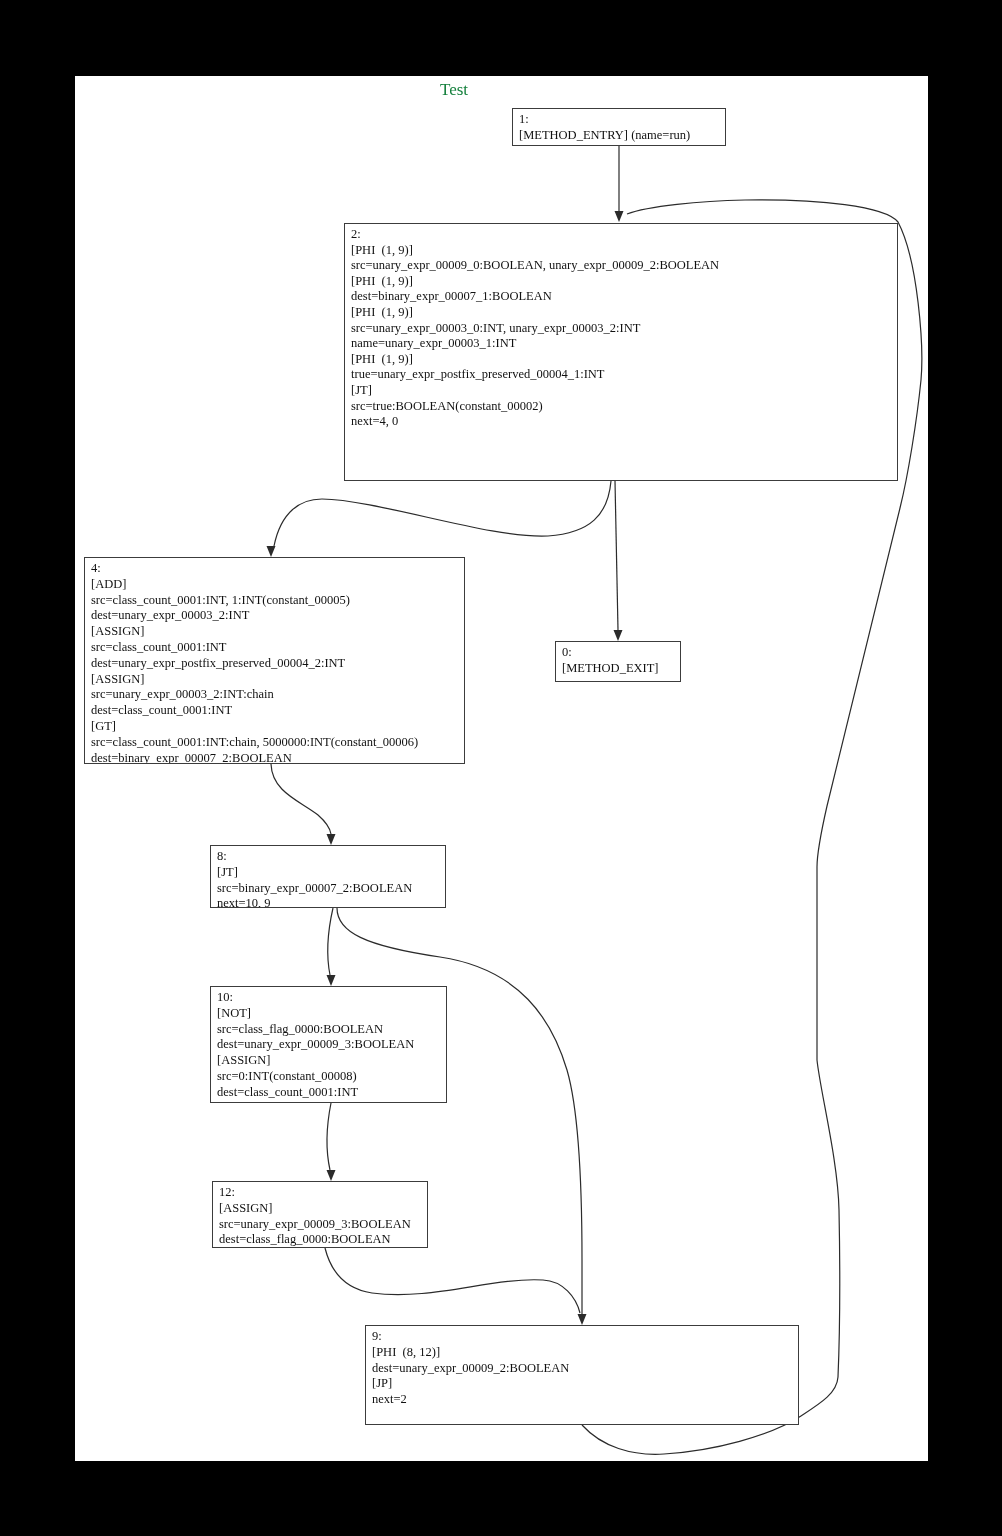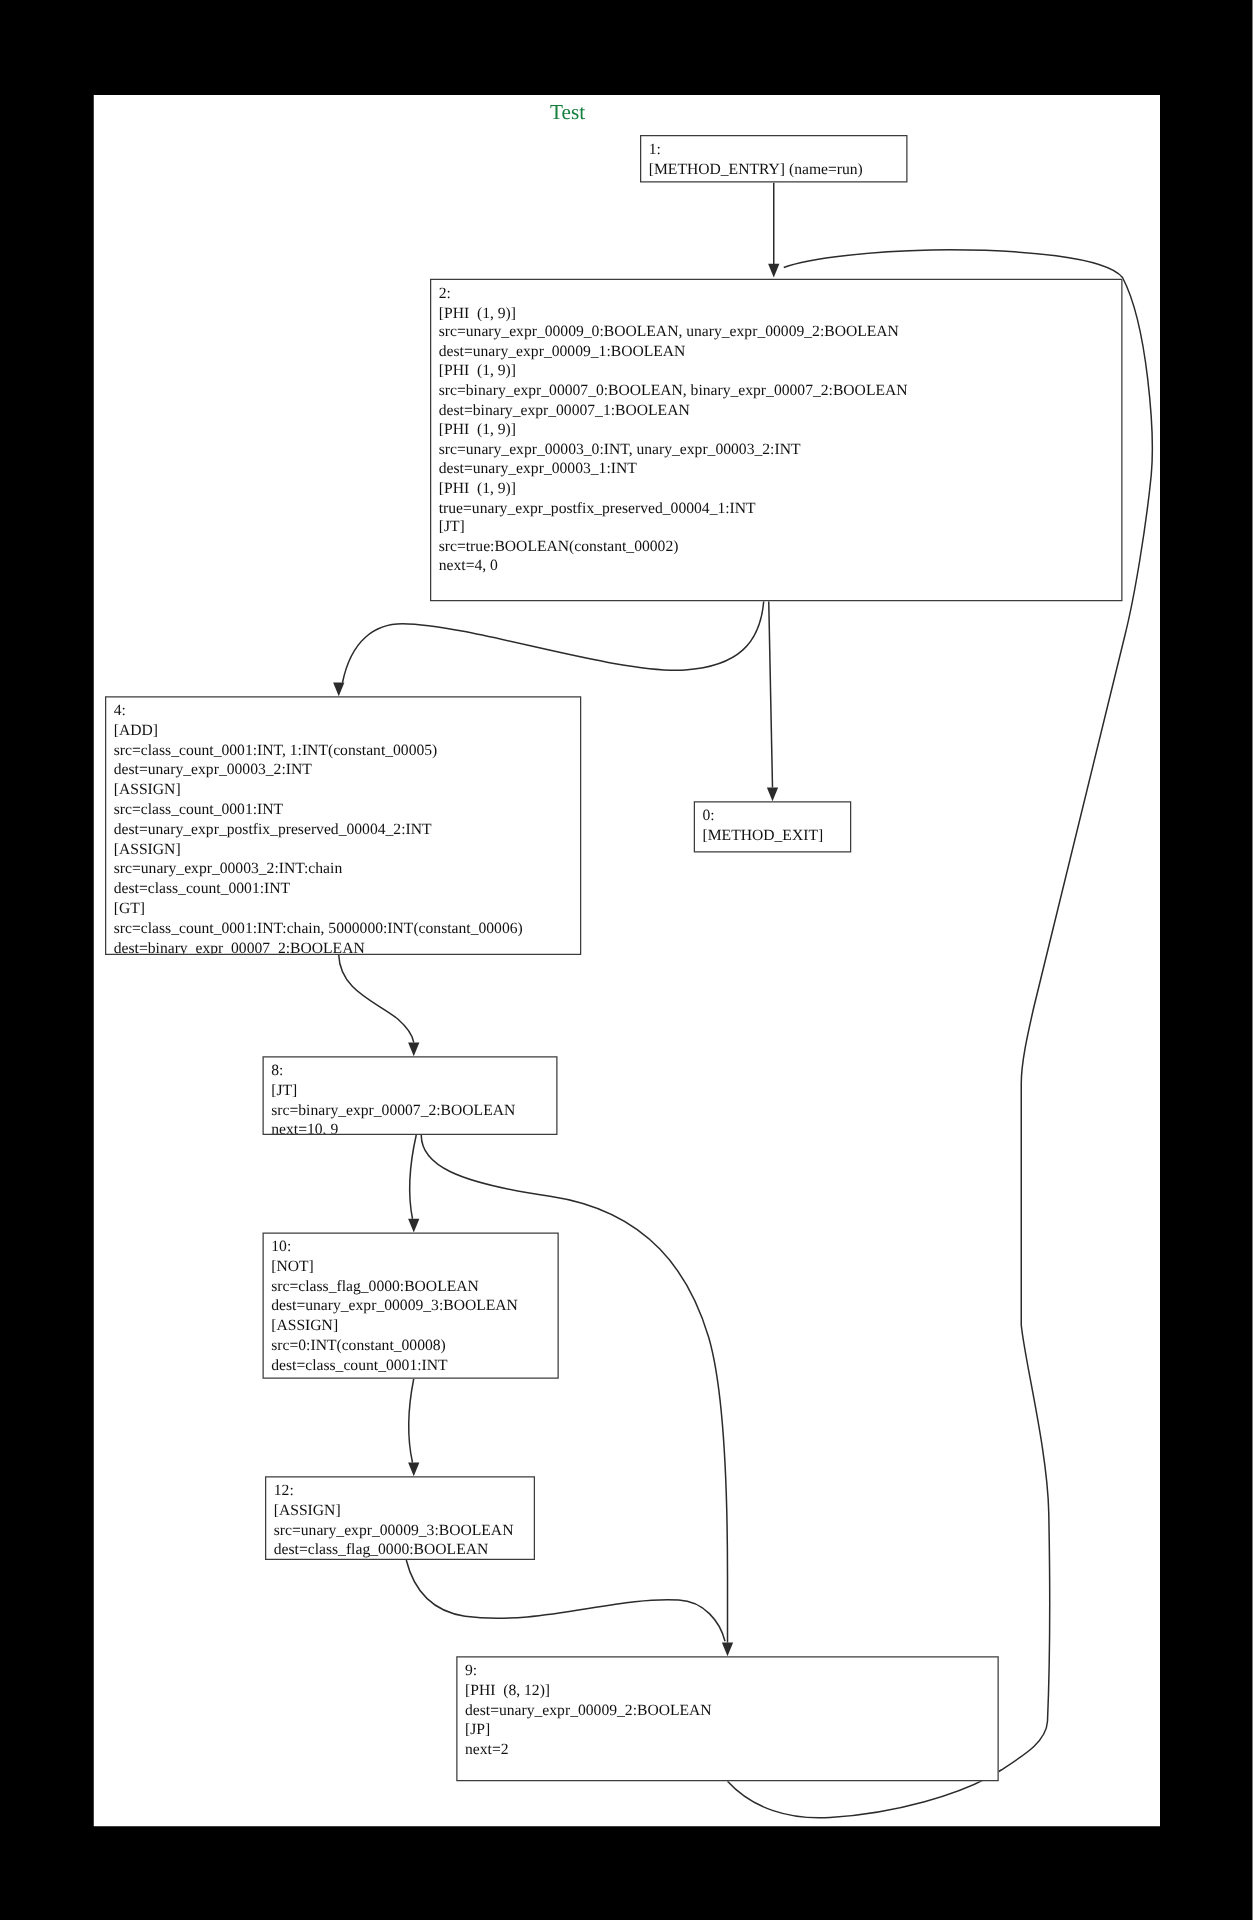--- a/index.html
+++ b/index.html
@@ -54,27 +54,25 @@
 
 <div class="node n1" style="left:512px;top:108px;width:214px;height:38px;">
     <div class="nl">1:</div>
     <div class="nl">[METHOD_ENTRY] (name=run)</div>
   </div>
 
 <div class="node n2" style="left:344px;top:223px;width:554px;height:258px;">
     <div class="nl">2:</div>
     <div class="nl">[PHI  (1, 9)]</div>
     <div class="nl">src=unary_expr_00009_0:BOOLEAN, unary_expr_00009_2:BOOLEAN</div>
-    <div class="nl">dest=unary_expr_00009_1:BOOLEAN</div>
     <div class="nl">[PHI  (1, 9)]</div>
-    <div class="nl">src=binary_expr_00007_0:BOOLEAN, binary_expr_00007_2:BOOLEAN</div>
     <div class="nl">dest=binary_expr_00007_1:BOOLEAN</div>
     <div class="nl">[PHI  (1, 9)]</div>
     <div class="nl">src=unary_expr_00003_0:INT, unary_expr_00003_2:INT</div>
-    <div class="nl">dest=unary_expr_00003_1:INT</div>
+    <div class="nl">name=unary_expr_00003_1:INT</div>
     <div class="nl">[PHI  (1, 9)]</div>
     <div class="nl">true=unary_expr_postfix_preserved_00004_1:INT</div>
     <div class="nl">[JT]</div>
     <div class="nl">src=true:BOOLEAN(constant_00002)</div>
     <div class="nl">next=4, 0</div>
   </div>
 
 <div class="node n4" style="left:84px;top:557px;width:381px;height:207px;">
     <div class="nl">4:</div>
     <div class="nl">[ADD]</div>

